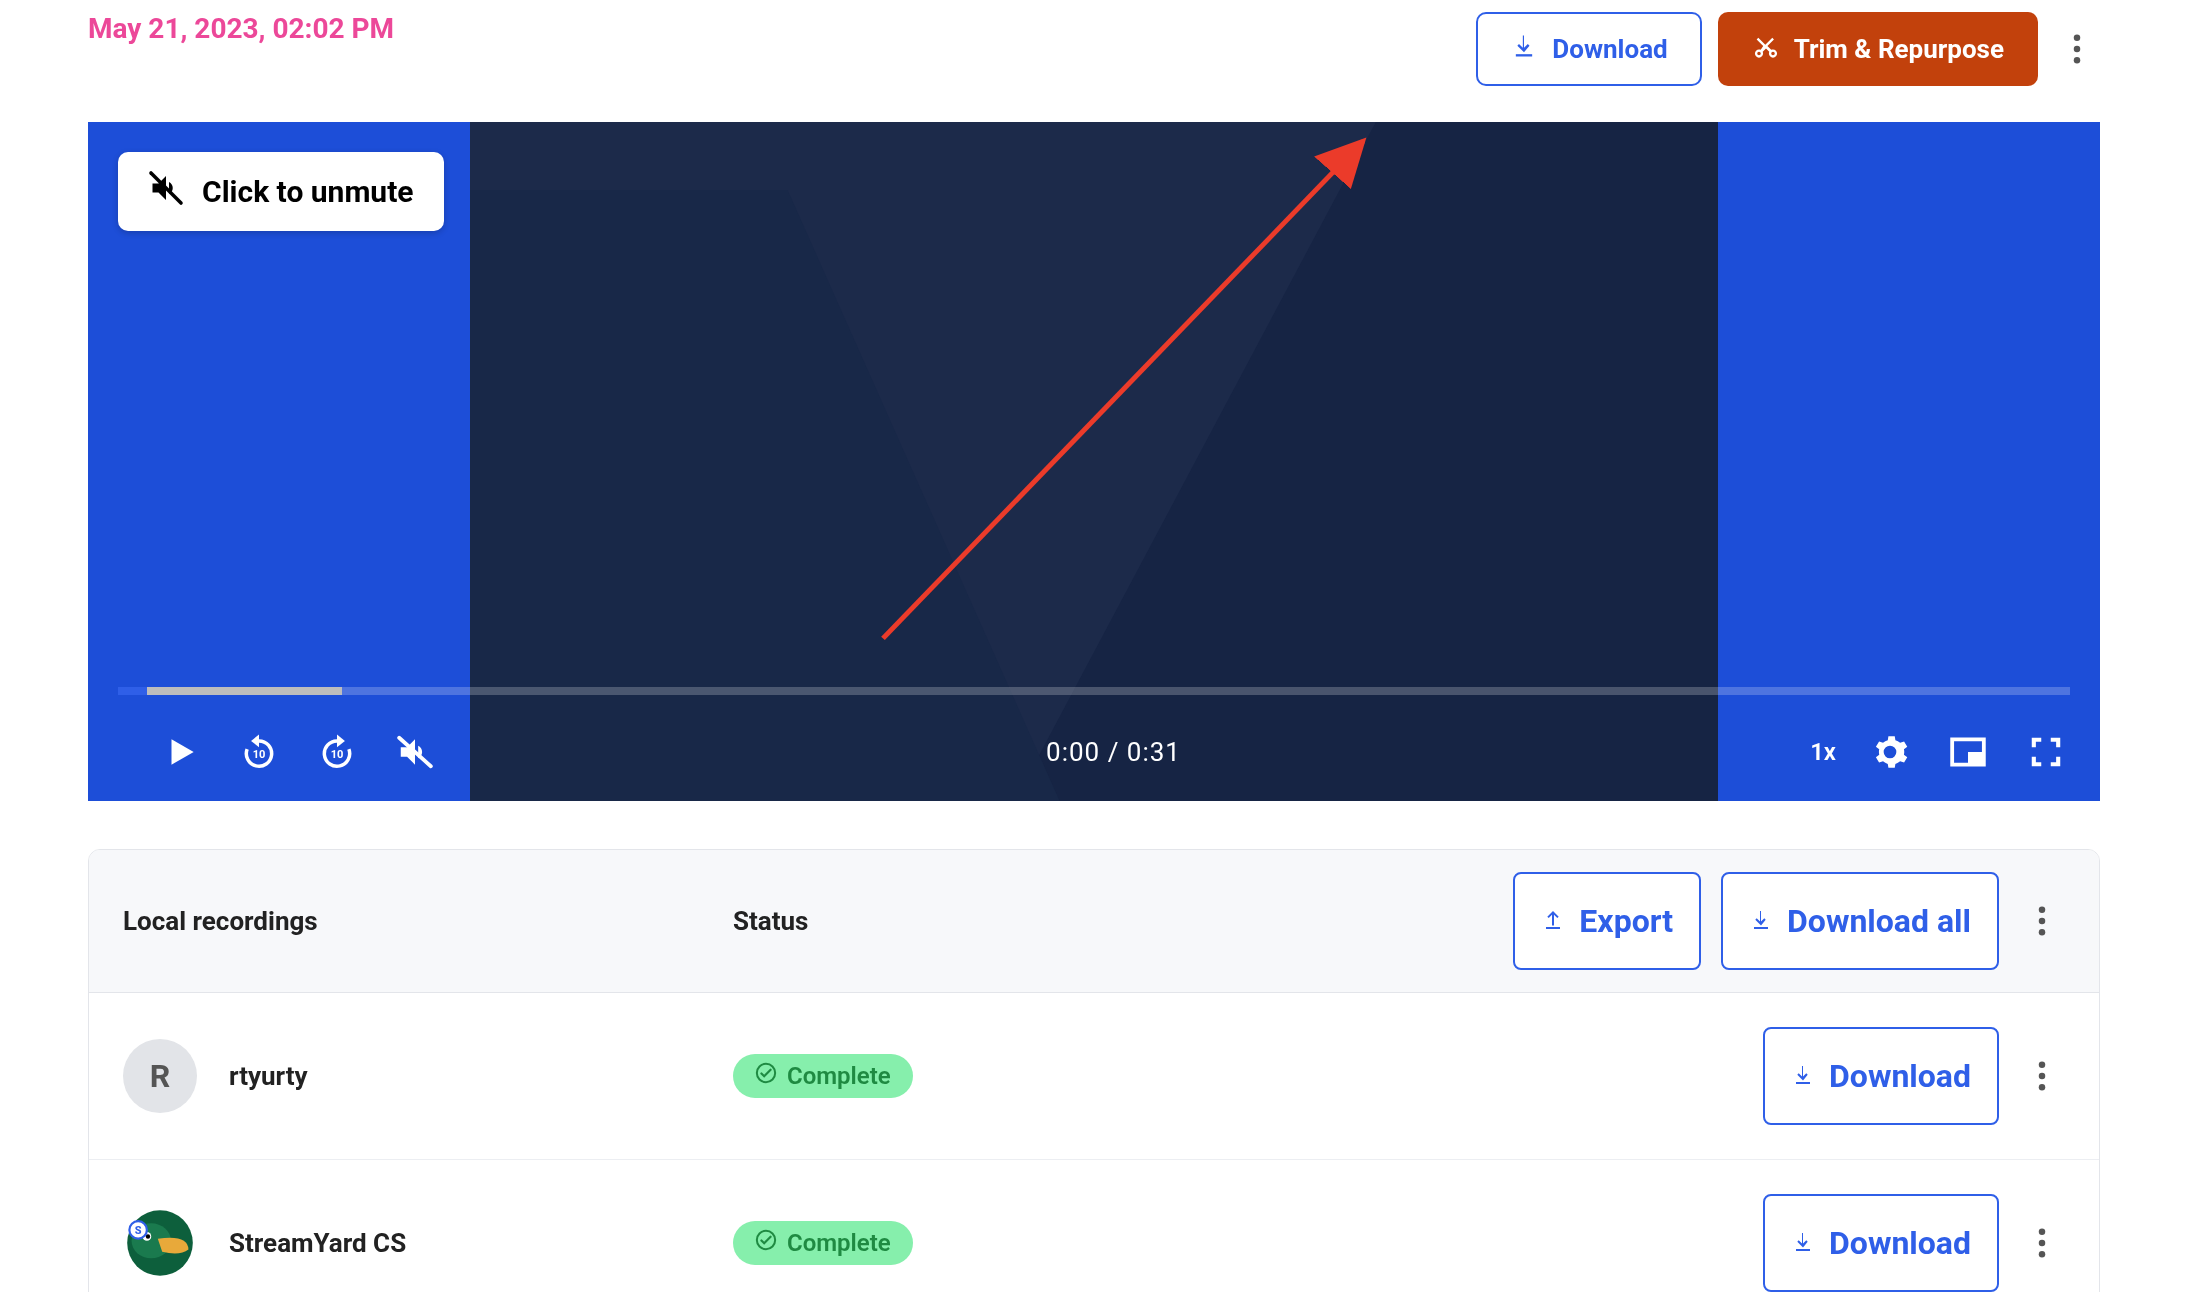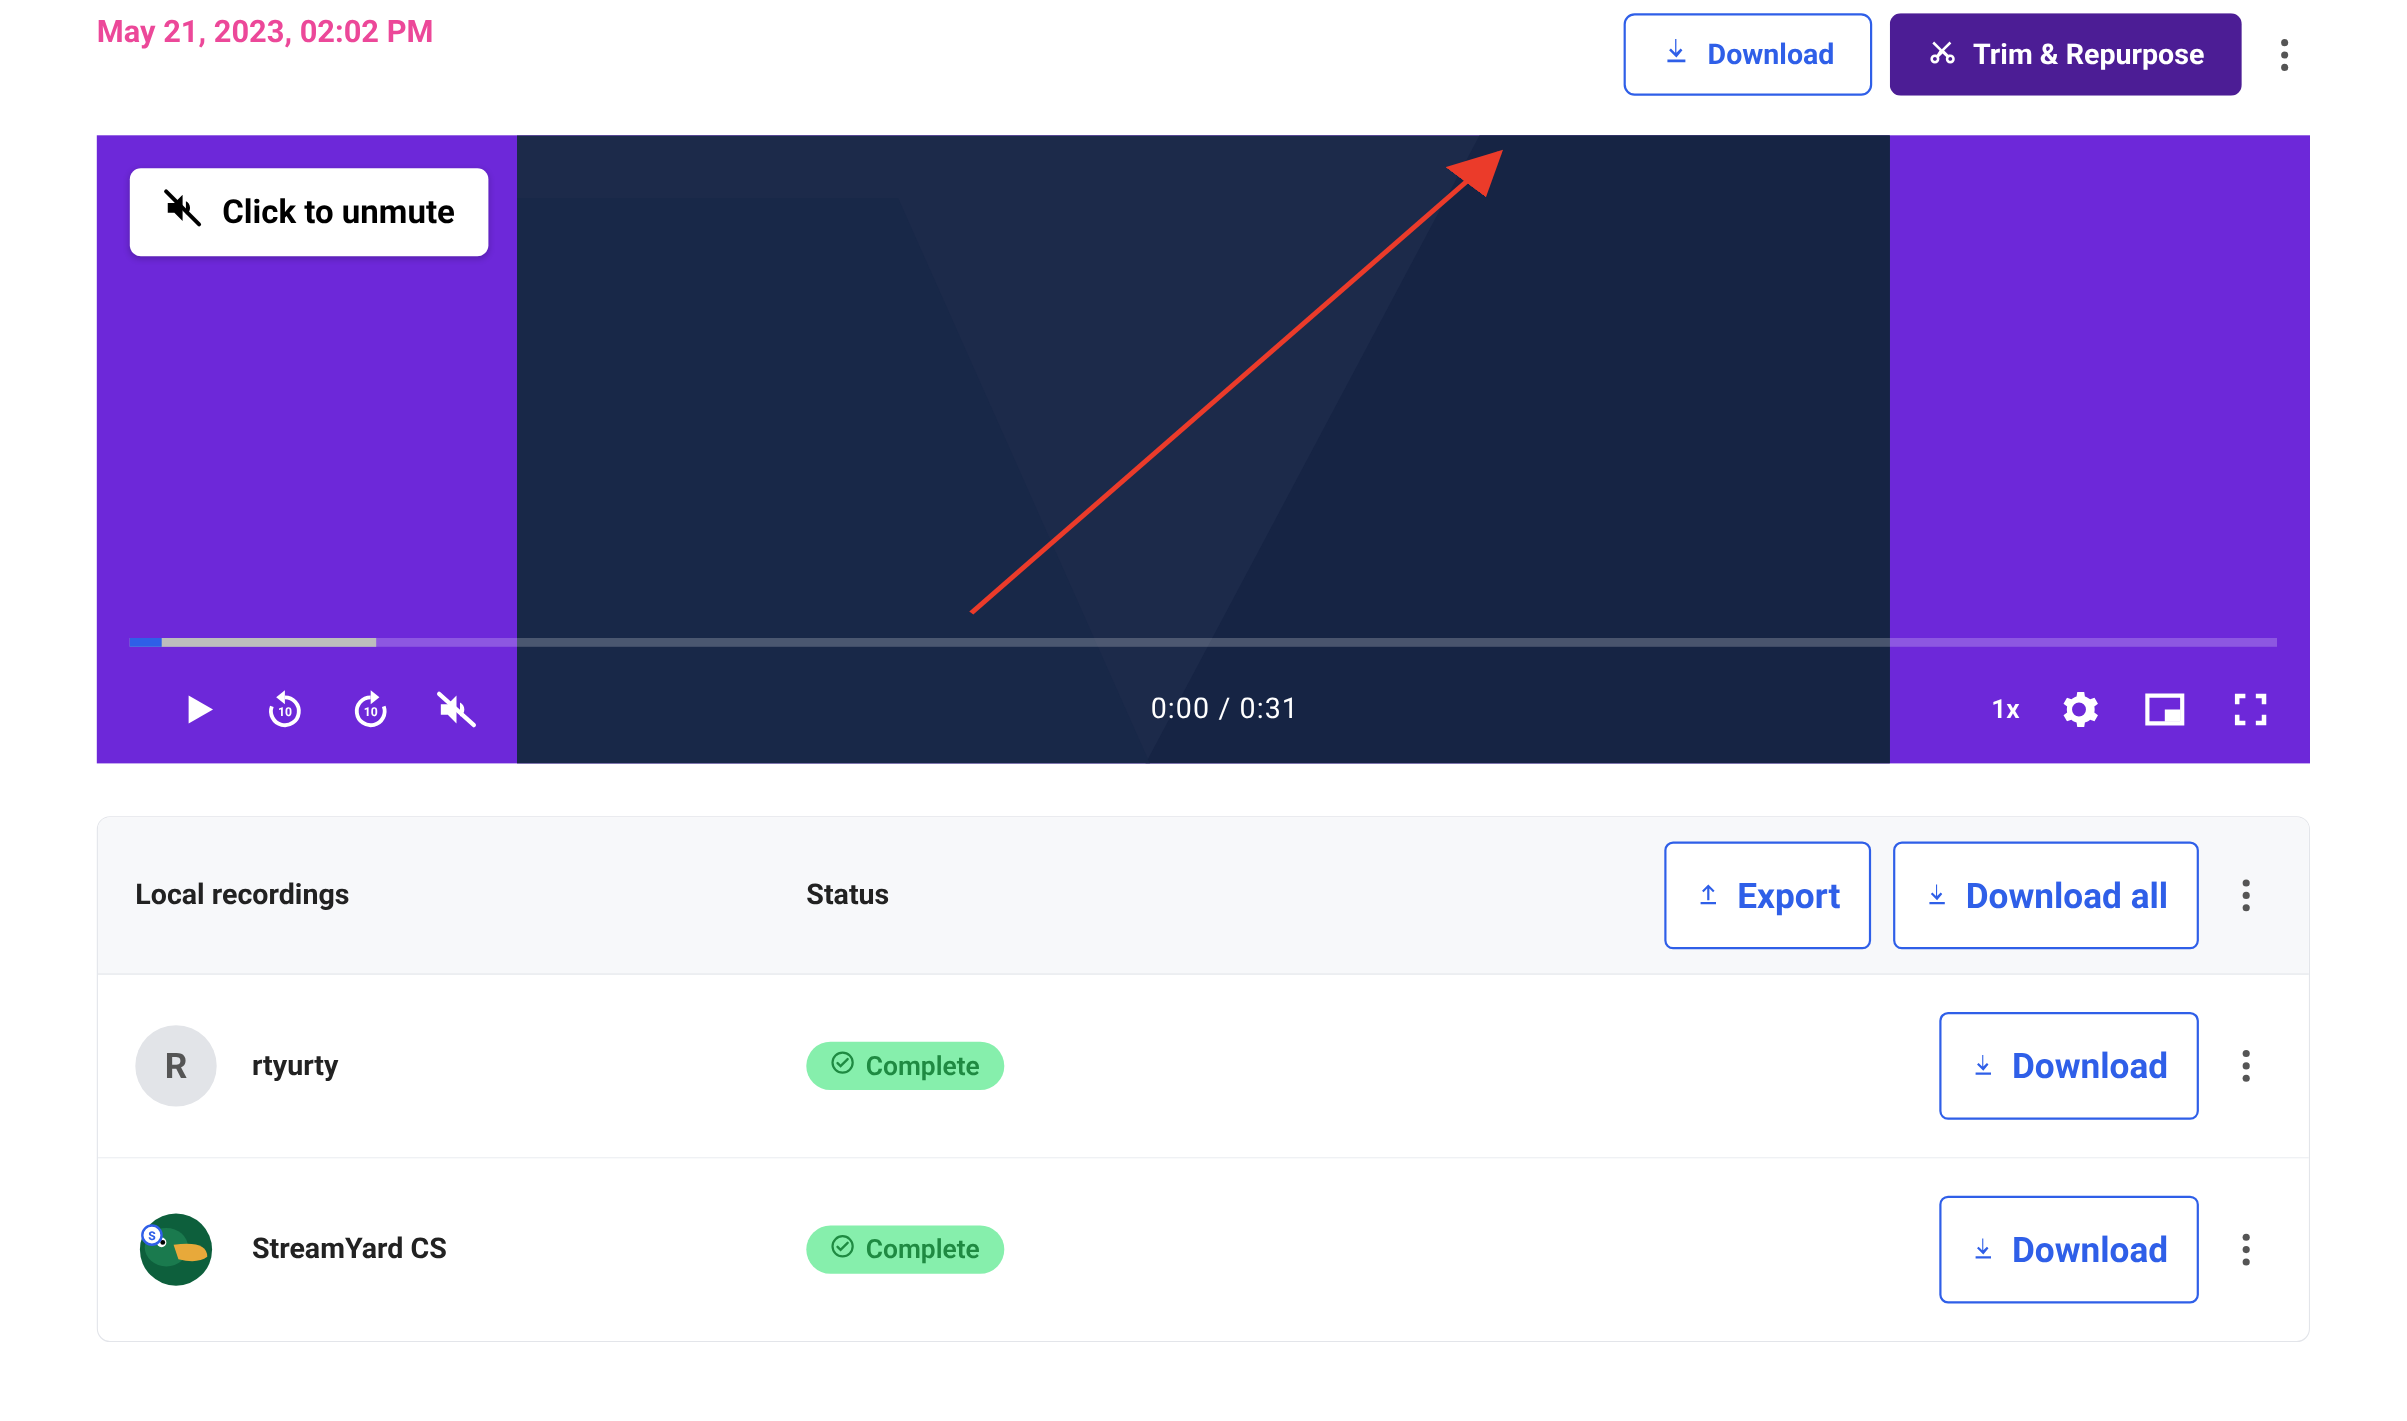--- a/index.html
+++ b/index.html
@@ -18,35 +18,35 @@
   .hdr-right { display:flex; align-items:center; gap:16px; margin-top:6px; }
 
   .btn {
     display:inline-flex; align-items:center; gap:14px;
     font-size:26px; font-weight:700;
     padding:18px 32px; border-radius:10px;
     cursor:pointer; border:2px solid transparent;
     white-space:nowrap;
   }
   .btn-outline { background:#fff; border-color:#2f5fe8; color:#2f5fe8; }
-  .btn-primary { background:#4c1d95; color:#fff; }
+  .btn-primary { background:#c2410c; color:#fff; }
   .btn-sm { font-size:32px; padding:28px 26px; border-radius:8px; }
 
   .kebab {
     width:46px; height:46px; display:flex; align-items:center; justify-content:center;
     cursor:pointer; border-radius:8px;
   }
   .kebab svg { width:8px; height:30px; fill:#555; }
 
   
   .player {
     position:relative;
     width:100%;
-    height:571px;
-    background:#6d28d9;
+    height:679px;
+    background:#1d4ed8;
     margin-top:36px;
     overflow:hidden;
   }
   .video-bg {
     position:absolute; left:19%; right:19%; top:0; bottom:0;
     background:#1c2a4a;
     overflow:hidden;
   }
   .shape1 {
     position:absolute; left:57%; top:-6%; width:90%; height:120%;

